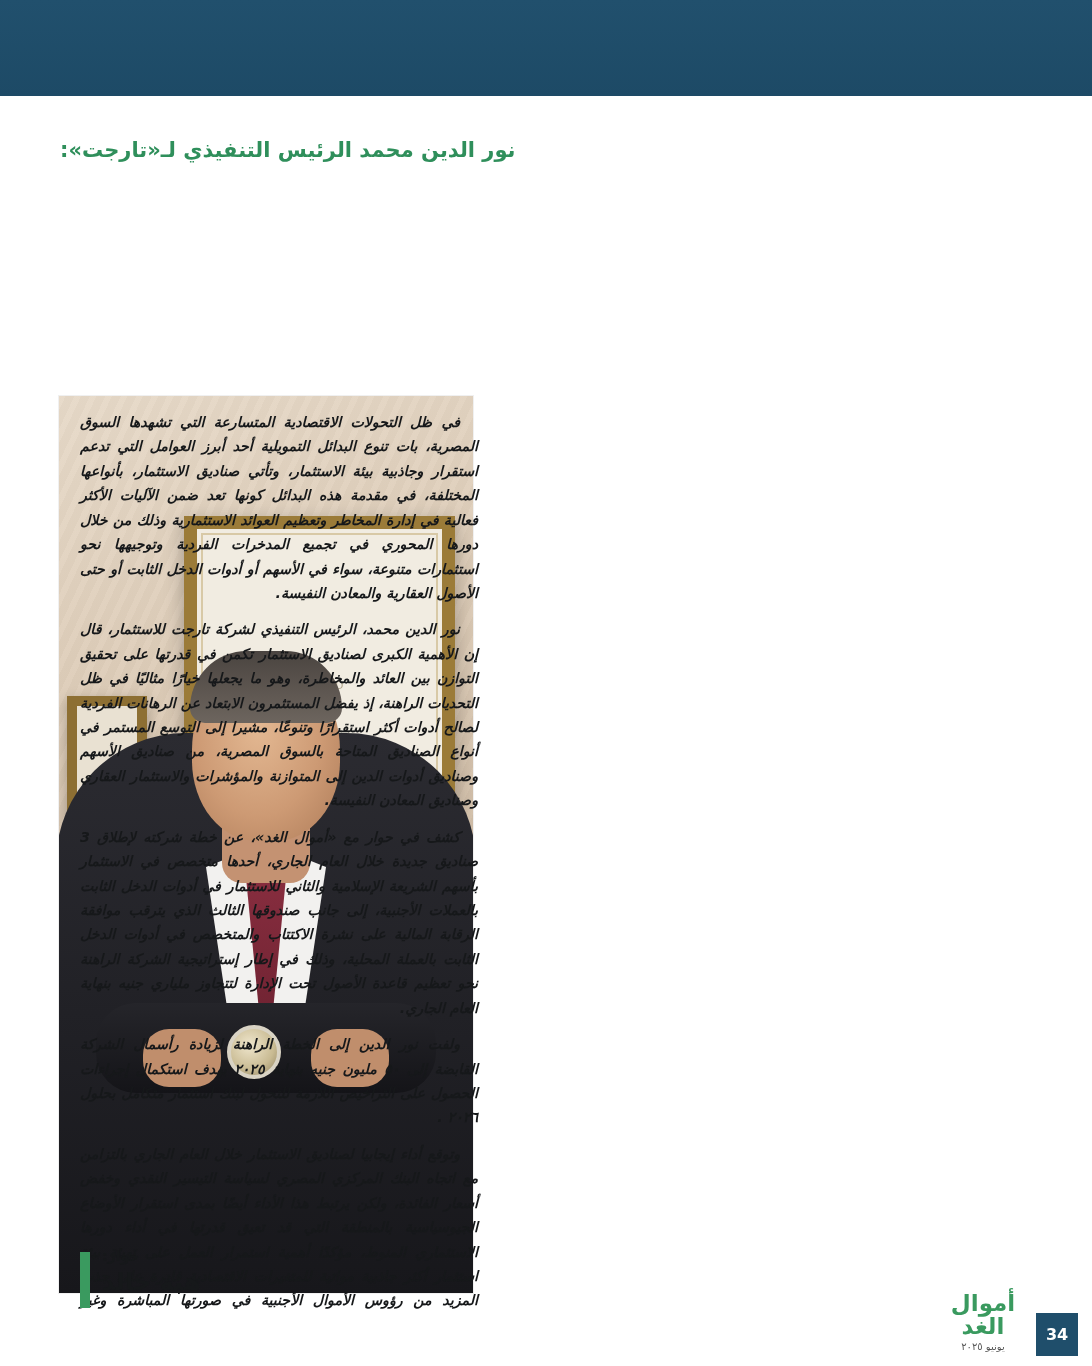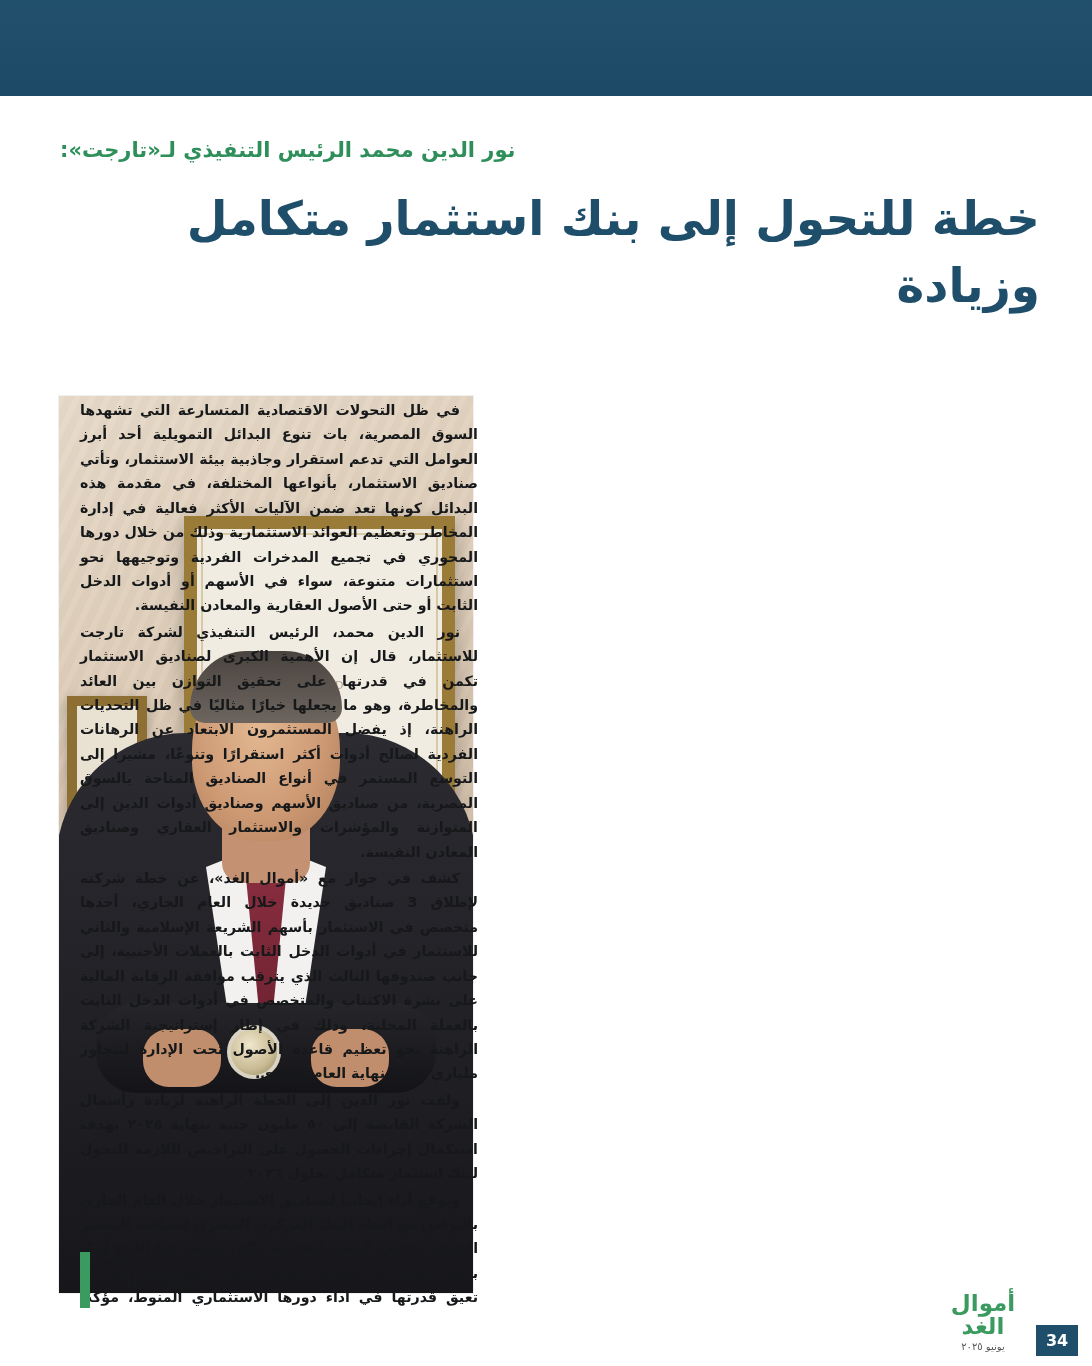--- a/index.html
+++ b/index.html
@@ -218,21 +218,21 @@
     right: 614px;
     top: 398px;
     width: 398px;
     direction: rtl;
     text-align: justify;
     color: #16181a;
     font-size: 14.2px;
     line-height: 1.72;
     font-weight: bold;
   }
-  .article p { margin: 0 0 2px 0; text-indent: 18px; }
+  .article p { margin: 12px 0 2px 0; text-indent: 18px; font-style: italic; }
 
   
   .byline {
     position: absolute;
     right: 614px;
     top: 1248px;
     width: 398px;
     direction: rtl;
     text-align: left;
     color: #16181a;
@@ -286,42 +286,41 @@
     font-size: 10px;
     color: #555;
     margin-top: 3px;
     letter-spacing: 1px;
   }
   .page-num {
     position: absolute;
     right: 14px;
     bottom: 10px;
     width: 42px;
-    height: 31px;
+    height: 43px;
     background: #1f4e6b;
     color: #fff;
     font-size: 16px;
     font-weight: bold;
     display: flex;
     align-items: center;
     justify-content: center;
     margin-left: 17px;
   }
 </style>
 </head>
 <body>
 
 <div class="top-band">
   <div class="top-band-inner"></div>
 </div>
 
 <div class="kicker">نور الدين محمد الرئيس التنفيذي لـ«تارجت»:</div>
 
 <div class="headline">
-  <span class="l1">خطة للتحول إلى بنك استثمار متكامل وزيادة</span>
 </div>
 
 <div class="photo">
   <div class="wall"></div>
   <div class="frame">
     <div class="frame-txt">SHIELD</div>
   </div>
   <div class="frame2"></div>
   <div class="baseboard"></div>
   <div class="subject">

